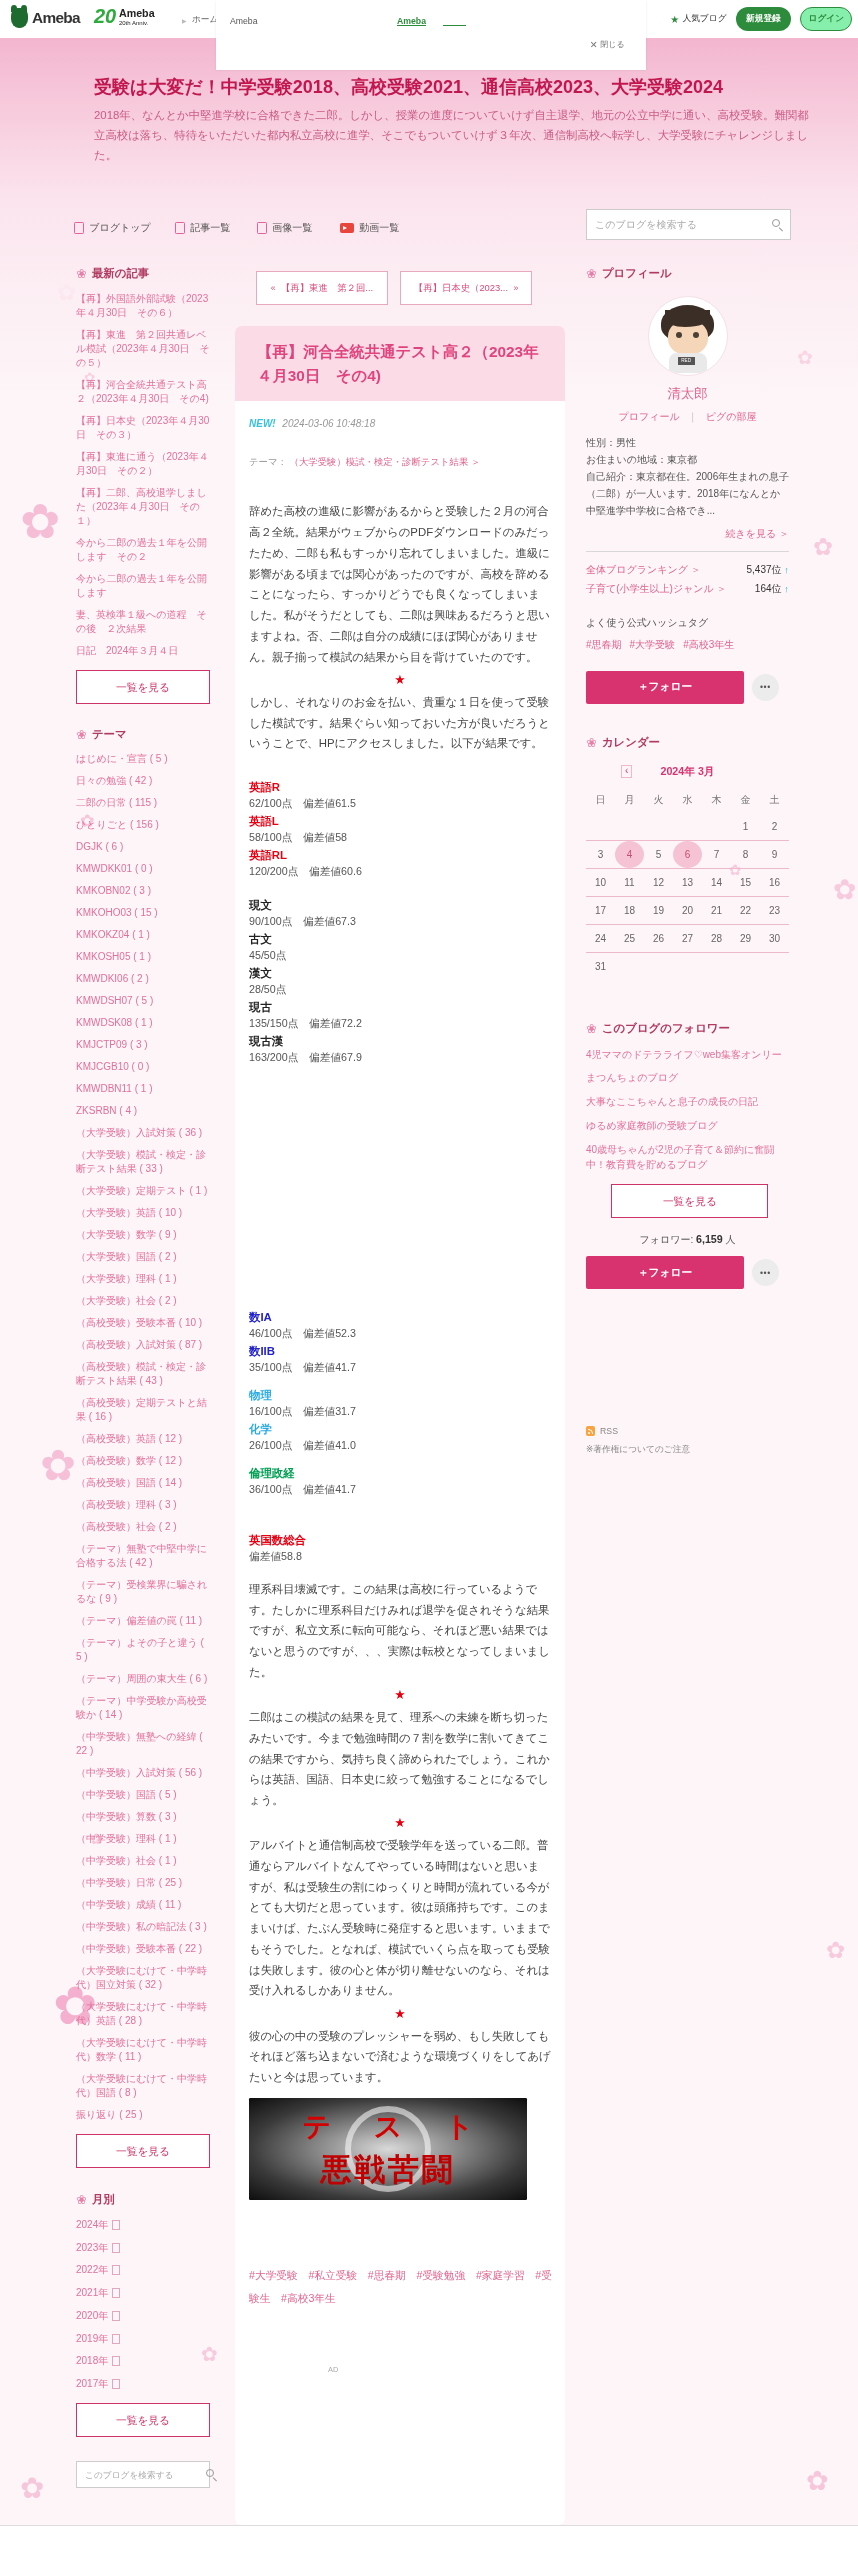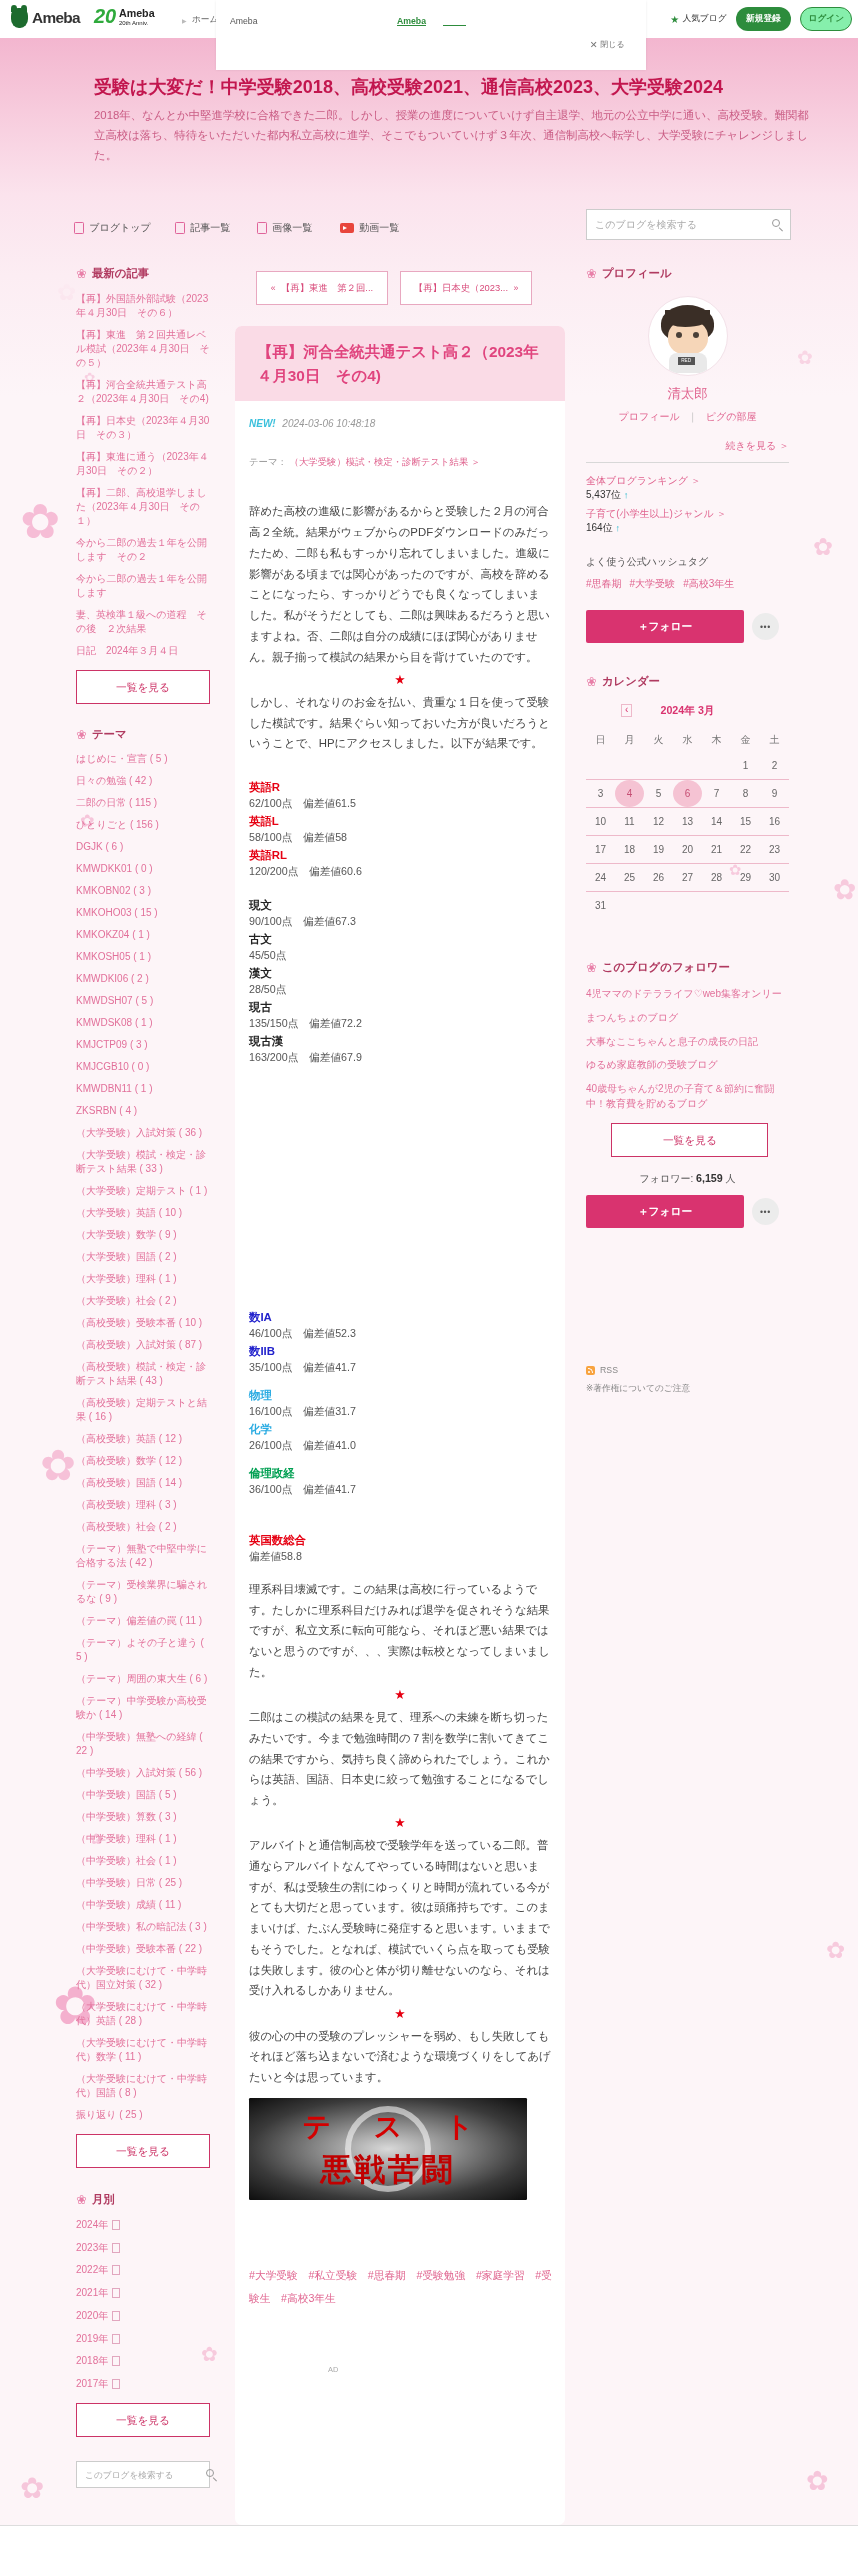--- a/index.html
+++ b/index.html
@@ -116,24 +116,24 @@
   .av-bang{position:absolute;left:16px;top:13.4px;width:45px;height:17.4px;background:#3a2e26;border-radius:0 0 55% 45%;}
   .av-eye1,.av-eye2{position:absolute;top:35px;width:6px;height:6px;background:#4a4038;border-radius:50%;}
   .av-eye1{left:27px;} .av-eye2{left:44px;}
   .av-body{position:absolute;left:20px;top:56px;width:38px;height:20px;background:#e9e9e9;border-radius:8px 8px 0 0;}
   .av-tag{position:absolute;left:29px;top:60px;width:17.4px;height:8px;background:#555;color:#fff;font-size:4.7px;text-align:center;line-height:8px;}
   .prof-name{margin-top:9.4px;text-align:center;font-size:13.4px;color:#e0648f;cursor:pointer;}
   .prof-links{margin-top:6.7px;text-align:center;font-size:10px;color:#e0648f;}
   .prof-links .sep{color:#bbb;margin:0 5.3px;}
   .prof-links span{cursor:pointer;}
   .bio{margin-top:10.7px;font-size:10px;line-height:1.7;color:#555;}
-  .more-link{margin-top:15px;text-align:right;font-size:10px;color:#e0648f;cursor:pointer;}
+  .more-link{margin-top:8px;text-align:right;font-size:10px;color:#e0648f;cursor:pointer;}
   .prof-div{margin-top:9.4px;border-top:0.7px solid #d8d8d8;}
   .rank{margin-top:10.7px;}
-  .rank-row{display:flex;justify-content:space-between;font-size:10px;margin-bottom:5.3px;align-items:baseline;flex-direction:column;}
+  .rank-row{display:flex;justify-content:space-between;font-size:10px;margin-bottom:5.3px;align-items:baseline;}
   .rank-link{color:#e0648f;cursor:pointer;}
   .rank-val{color:#333;}
   .rank-up{color:#28b8ce;font-size:9.4px;}
   .tag-label{margin-top:20px;font-size:10px;color:#555;}
   .tag-row{margin-top:8px;font-size:10px;color:#e0648f;}
   .tag-row span{margin-right:8px;cursor:pointer;}
   .follow-row{margin-top:19px;display:flex;align-items:center;gap:8px;}
   .btn-follow{width:158px;height:33px;background:#d9336f;color:#fff;border:none;border-radius:2px;font-size:10.7px;font-weight:bold;cursor:pointer;}
   .btn-more{width:27px;height:27px;border-radius:50%;background:#ececec;border:none;color:#555;font-size:8.7px;letter-spacing:0.7px;cursor:pointer;}
   .cal-head{margin-top:31px;}
@@ -564,20 +564,25 @@
         <span class="av-eye2"></span>
       <span class="av-body"></span>
         <span class="av-tag">RED</span>
     </div>
     <div class="prof-name">清太郎</div>
     <div class="prof-links">
       <span>プロフィール</span>
       <span class="sep">｜</span>
       <span>ピグの部屋</span>
     </div>
+    <div class="bio">
+      <div>性別：男性</div>
+      <div>お住まいの地域：東京都</div>
+      <div>自己紹介：東京都在住。2006年生まれの息子（二郎）が一人います。2018年になんとか中堅進学中学校に合格でき...</div>
+    </div>
     <div class="more-link">続きを見る ＞</div>
     <div class="prof-div"></div>
     <div class="rank">
       <div class="rank-row">
         <span class="rank-link">全体ブログランキング ＞</span>
         <span class="rank-val">
           <span>5,437位</span>
           <span class="rank-up">↑</span>
         </span>
       </div>

